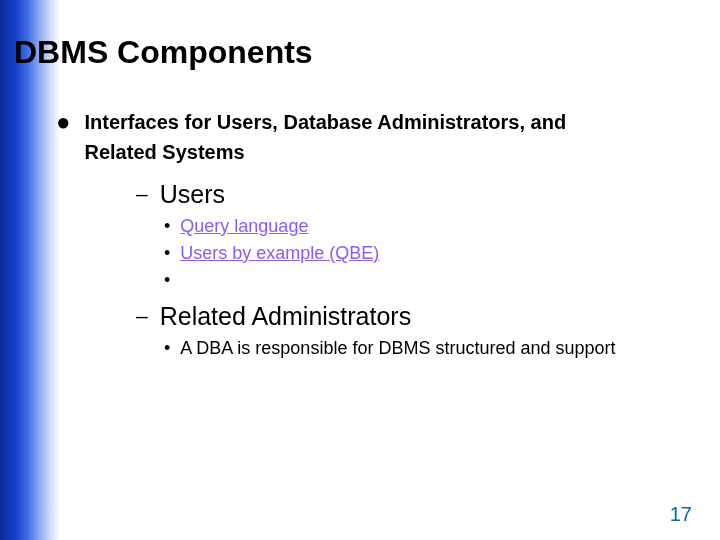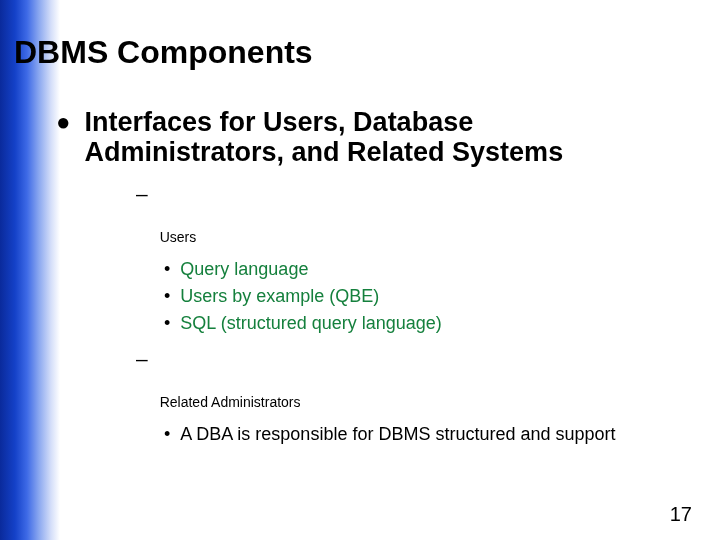--- a/index.html
+++ b/index.html
@@ -48,21 +48,21 @@
     display: flex;
     align-items: flex-start;
   }
   .disc {
     font-size: 24px;
     line-height: 30px;
     margin-right: 14px;
     color: #000;
   }
   .main-text {
-    font-size: 27px;
+    font-size: 20px;
     font-weight: bold;
     color: #000;
     line-height: 30px;
     max-width: 540px;
   }
   .sub-list {
     margin-left: 80px;
     margin-top: 14px;
   }
   .dash-row {
@@ -70,24 +70,23 @@
     align-items: flex-start;
     margin-top: 6px;
   }
   .dash {
     font-size: 21px;
     line-height: 26px;
     margin-right: 12px;
     color: #000;
   }
   .dash-text {
-    font-size: 14px;
+    font-size: 25px;
     color: #000;
     line-height: 26px;
-    margin-top: 43px;
   }
   .dot-list {
     margin-left: 28px;
     margin-top: 8px;
   }
   .dot-row {
     display: flex;
     align-items: flex-start;
     margin-top: 5px;
   }
@@ -97,28 +96,29 @@
     margin-right: 10px;
     color: #000;
   }
   .dot-text {
     font-size: 18px;
     color: #000;
     line-height: 22px;
     max-width: 470px;
   }
   .link {
-    color: #15803d;
+    color: #8b5cf6;
+    text-decoration: underline;
   }
   .page-num {
     position: absolute;
     right: 28px;
     bottom: 14px;
     font-size: 20px;
-    color: #000000;
+    color: #0369a1;
   }
 </style>
 </head>
 <body>
 
 <div class="blue-strip"></div>
 
 <div class="content">
 
   <h1 class="title">DBMS Components</h1>
@@ -140,21 +140,20 @@
         <div class="dot-row">
           <span class="dot">•</span>
           <span class="dot-text link">Query language</span>
         </div>
         <div class="dot-row">
           <span class="dot">•</span>
           <span class="dot-text link">Users by example (QBE)</span>
         </div>
         <div class="dot-row">
           <span class="dot">•</span>
-          <span class="dot-text link">SQL (structured query language)</span>
         </div>
       </div>
 
       <div class="dash-row" style="margin-top:12px;">
         <span class="dash">–</span>
         <span class="dash-text">Related Administrators</span>
       </div>
 
       <div class="dot-list">
         <div class="dot-row">

